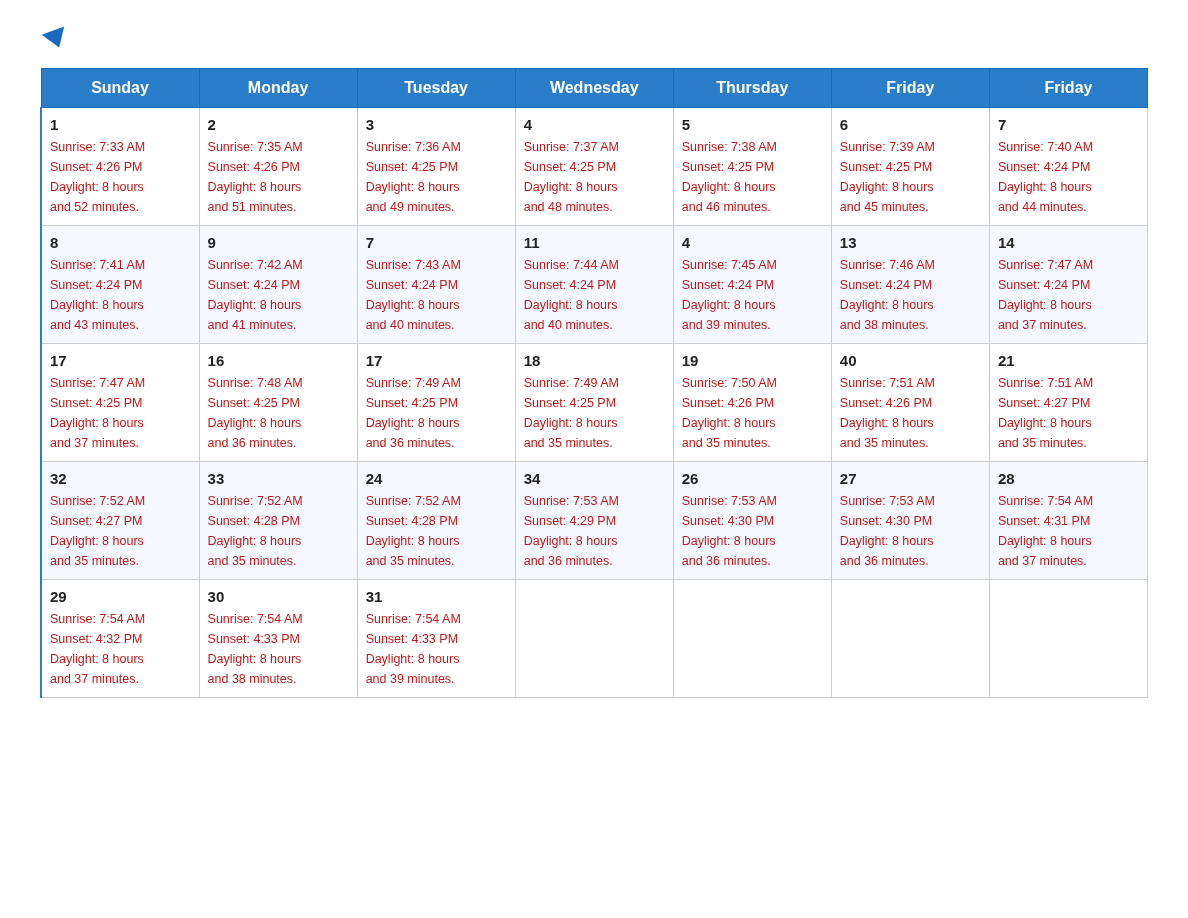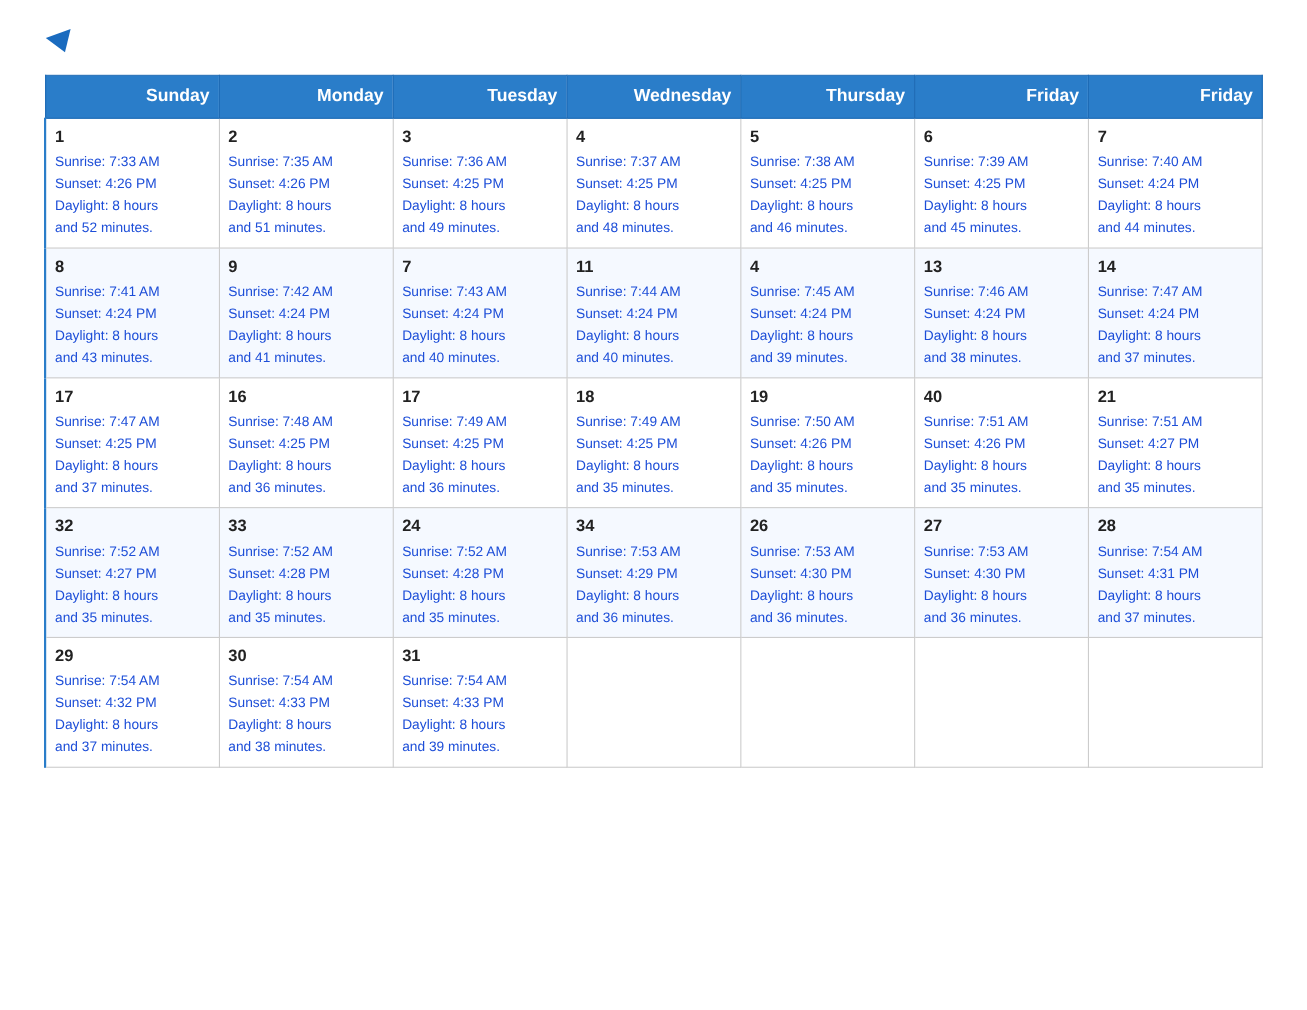--- a/index.html
+++ b/index.html
@@ -62,21 +62,21 @@
       width: 100%;
       border-collapse: collapse;
       table-layout: fixed;
     }
     thead tr th {
       background-color: #2a7dc9;
       color: #fff;
       font-size: 16px;
       font-weight: bold;
       padding: 10px 8px;
-      text-align: right;
+      text-align: center;
       border: 1px solid #1e6bb5;
     }
     tbody tr td {
       border: 1px solid #ccc;
       vertical-align: top;
       padding: 8px;
       font-size: 13px;
       color: #222;
       height: 110px;
     }
@@ -85,21 +85,21 @@
     }
     .day-num {
       font-size: 15px;
       font-weight: bold;
       margin-bottom: 4px;
       display: block;
     }
     .day-info {
       font-size: 12.5px;
       line-height: 1.6;
-      color: #1d4ed8;
+      color: #b91c1c;
     }
     tbody tr:nth-child(odd) td {
       background: #fff;
     }
     tbody tr:nth-child(even) td {
       background: #f5f9ff;
     }
   </style>
 </head>
 <body>

